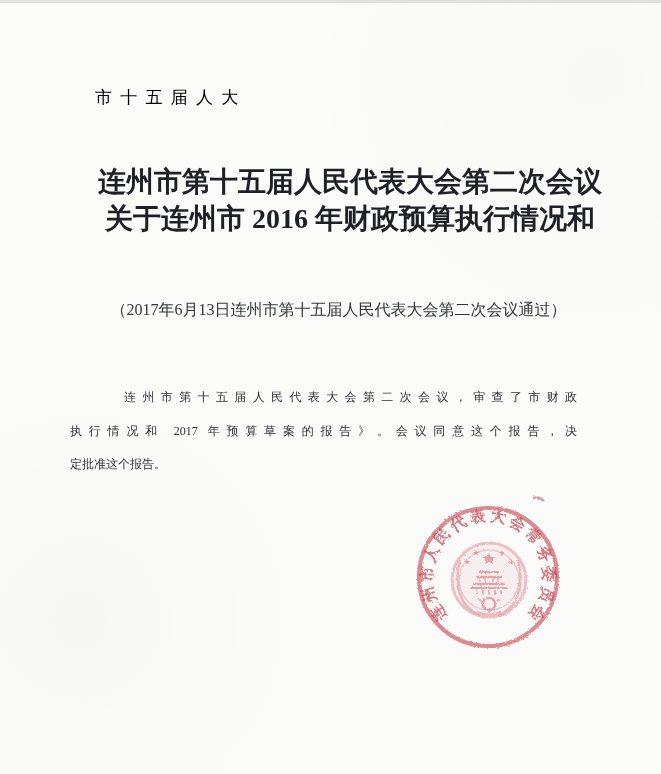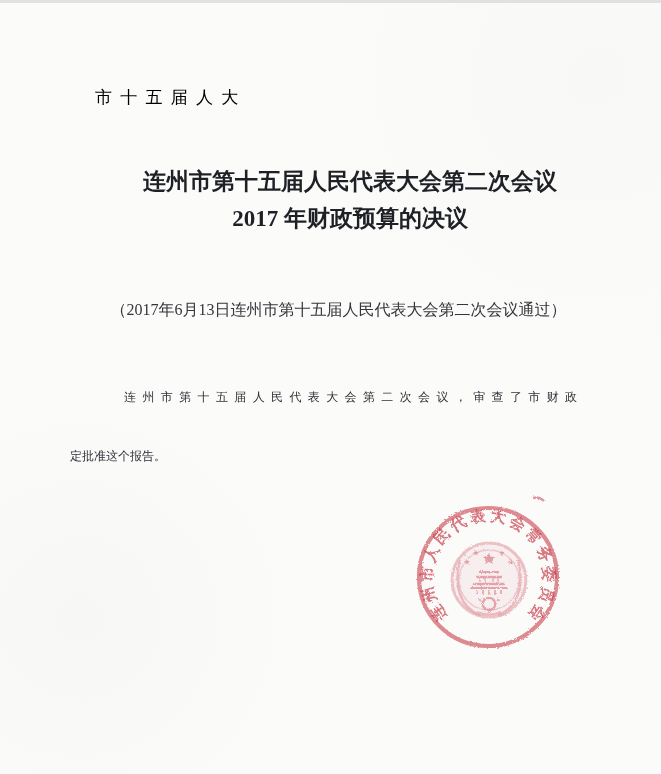--- a/index.html
+++ b/index.html
@@ -23,38 +23,38 @@
     pointer-events: none;
   }
   .doc-header {
     position: absolute; left: 95px; top: 84px;
     font-size: 17px; line-height: 28px; color: #000000;
   }
   .doc-header .session-line { letter-spacing: 2px; }
   .doc-title {
     position: absolute; left: 62px; top: 163px; width: 576px;
     text-align: center;
-    font-size: 23px; font-weight: bold; line-height: 37px;
+    font-size: 28px; font-weight: bold; line-height: 37px;
     color: #1e2025;
   }
   .approval-line {
     position: absolute; left: 8px; top: 300px; width: 661px;
     text-align: center;
     font-size: 16px; color: #34363c;
   }
   .doc-body {
     position: absolute; left: 70px; top: 381px; width: 507px;
     font-size: 12px; line-height: 33.5px; color: #2f3138;
   }
   .doc-body .body-line {
     height: 33.5px; overflow: hidden;
     text-align: justify; text-align-last: justify;
   }
   .doc-body .body-line.first { padding-left: 54px; }
-  .doc-body .body-line.last { text-align: left; text-align-last: left; margin-top: 25px; }
+  .doc-body .body-line.last { text-align: left; text-align-last: left; }
   .seal-wrap {
     position: absolute; left: 405px; top: 490px; width: 170px; height: 170px;
   }
   .seal-wrap svg { display: block; width: 170px; height: 170px; }
   .seal-char-text {
     font-family: "Liberation Serif", "DejaVu Serif", serif;
     font-weight: bold; font-size: 15.5px;
   }
 </style>
 </head>
@@ -62,27 +62,28 @@
 
 <div class="scan-top-edge"></div>
 <div class="scan-texture"></div>
 
 <div class="doc-header">
   <div class="session-line">市 十 五 届 人 大</div>
 </div>
 
 <div class="doc-title">
   <div>连州市第十五届人民代表大会第二次会议</div>
-  <div>2017 年财政预算的决议</div>
+  <div>关于连州市 2016 年财政预算执行情况和</div>
 </div>
 
 <div class="approval-line">（2017年6月13日连州市第十五届人民代表大会第二次会议通过）</div>
 
 <div class="doc-body">
   <div class="body-line first">连州市第十五届人民代表大会第二次会议，审查了市财政</div>
+  <div class="body-line">执行情况和 2017 年预算草案的报告》。会议同意这个报告，决</div>
   <div class="body-line last">定批准这个报告。</div>
 </div>
 
 <div class="seal-wrap">
   <svg viewBox="0 0 170 170" xmlns="http://www.w3.org/2000/svg">
     <defs>
       <filter id="stampRough" x="-10%" y="-10%" width="120%" height="120%">
         <feTurbulence type="fractalNoise" baseFrequency="0.55" numOctaves="2" result="noise"></feTurbulence>
         <feDisplacementMap in="SourceGraphic" in2="noise" scale="3"></feDisplacementMap>
       </filter>

